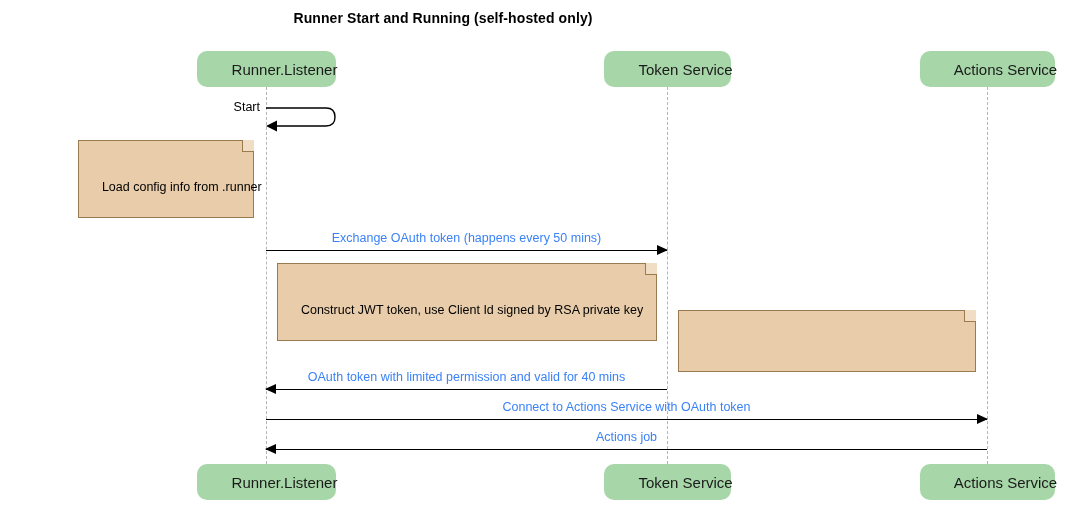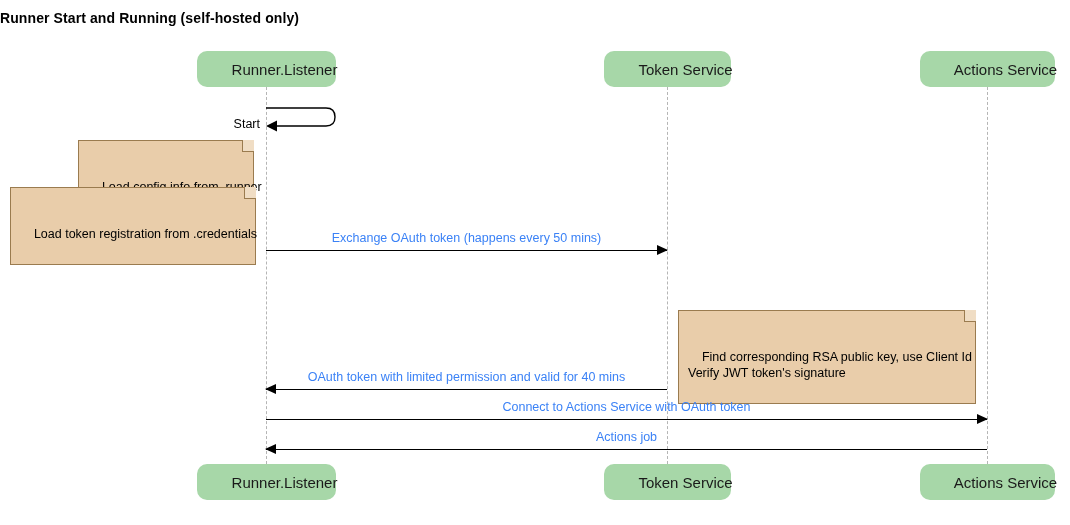--- a/index.html
+++ b/index.html
@@ -8,21 +8,21 @@
     background:#ffffff;
     font-family:"Liberation Sans", sans-serif;
     overflow:hidden;
     position:relative;
   }
   #canvas{position:absolute;left:0;top:0;width:1070px;height:525px;}
 
   .title{
     position:absolute;
     left:0;top:10px;width:886px;
-    text-align:left;
+    text-align:center;
     font-size:14px;
     font-weight:bold;
     color:#000;
     letter-spacing:0.1px;
   }
 
   
   .lifeline{
     position:absolute;
     width:0;
@@ -120,42 +120,40 @@
     <span>Runner.Listener</span>
   </div>
   <div class="actor" style="left:604px;top:51px;width:127px;">
     <span>Token Service</span>
   </div>
   <div class="actor" style="left:920px;top:51px;width:135px;">
     <span>Actions Service</span>
   </div>
 
   <div class="selfmsg" style="left:266px;top:101px;">
-    <div class="slabel" style="left:-44px;top:-1px;width:38px;margin-top:17px;">Start</div>
+    <div class="slabel" style="left:-44px;top:-1px;width:38px;">Start</div>
     <svg width="90" height="34" viewBox="0 0 90 34">
       <path d="M0,7 L60,7 Q69,7 69,16 Q69,25 60,25 L10,25" fill="none" stroke="#000" stroke-width="1.4"></path>
       <polygon points="11,19.5 0,25 11,30.5" fill="#000"></polygon>
     </svg>
   </div>
 
   <div class="note" style="left:78px;top:140px;width:176px;">
     <span class="fold"></span>
     <span>Load config info from .runner</span>
   </div>
 
-  <div class="note" style="left:10px;top:187px;width:246px;">
+
+  <div class="note" style="left:277px;top:263px;width:380px;">
     <span class="fold"></span>
-    <span>Load token registration from .credentials</span>
+    <span>Construct JWT token, use Client Id signed by RSA private key</span>
   </div>
-
 
   <div class="note" style="left:678px;top:310px;width:298px;">
     <span class="fold"></span>
-    <span>Find corresponding RSA public key, use Client Id
-Verify JWT token's signature</span>
   </div>
 
   <div class="msg" style="left:266px;top:250px;width:401px;">
     <div class="label">Exchange OAuth token (happens every 50 mins)</div>
     <div class="line"></div>
     <div class="head right"></div>
   </div>
 
   <div class="msg" style="left:266px;top:389px;width:401px;">
     <div class="label">OAuth token with limited permission and valid for 40 mins</div>

